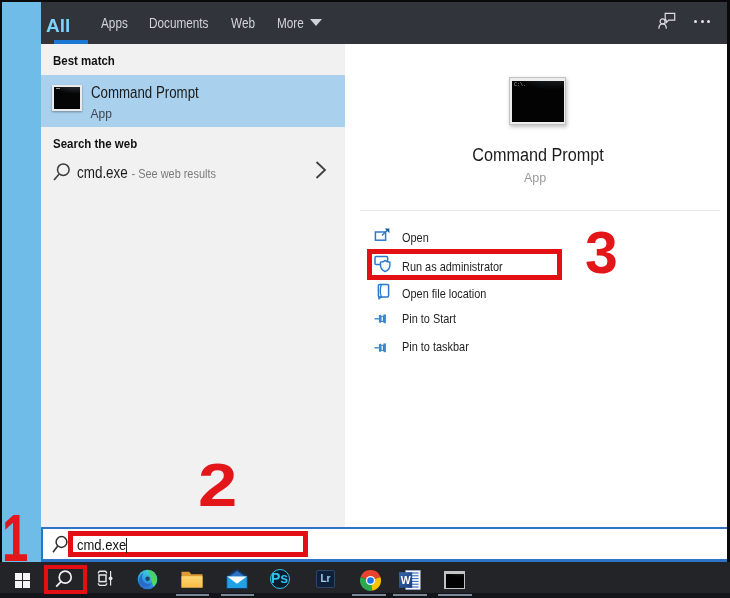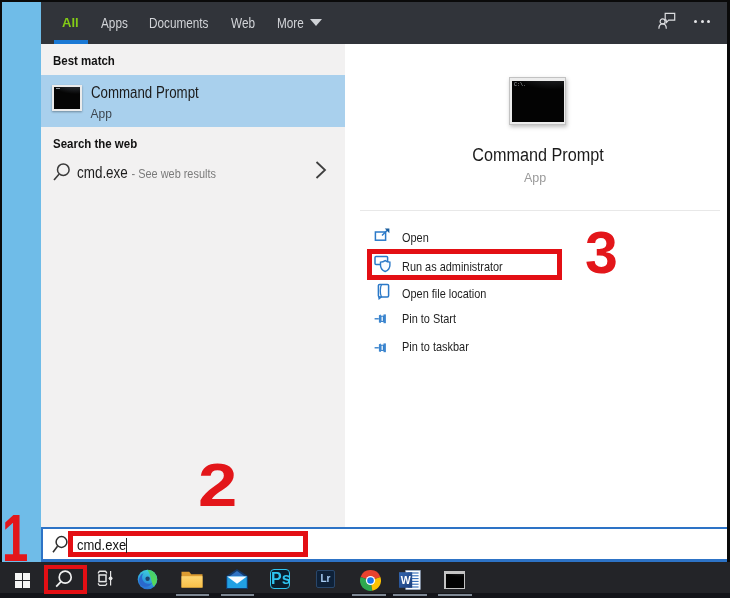--- a/index.html
+++ b/index.html
@@ -11,21 +11,21 @@
   #topbar{left:41px;top:2px;width:686px;height:42px;background:#31343a;}
   #leftlist{left:41px;top:44px;width:304px;height:483px;background:#f2f1f1;}
   #rightpanel{left:345px;top:44px;width:382px;height:483px;background:#ffffff;}
   #searchbar{left:41px;top:527px;width:686px;height:35px;background:#2d73c6;}
   #searchwhite{left:43px;top:529px;width:684px;height:30px;background:#ffffff;}
   #taskbar{left:0px;top:562px;width:730px;height:36px;background:#232428;}
   #taskbottom{left:0px;top:593px;width:730px;height:5px;background:#131419;}
   
   .tab{color:#d2d4d8;font-size:14px;top:15px;}
   .sqz{transform:scaleX(0.84);transform-origin:left top;}
-  #tab-all{color:#84cc16;font-weight:bold;left:62px;font-size:13px;}
+  #tab-all{color:#7dd3fc;font-weight:bold;left:46px;font-size:19px;}
   #tab-underline{left:54px;top:40px;width:34px;height:4px;background:#1a78d4;}
   
   .h-bold{font-weight:bold;font-size:13.5px;color:#121212;}
   #hl-row{left:41px;top:75px;width:304px;height:51.5px;background:#a9d0ed;}
   
   .action{font-size:13px;color:#1f1f1f;left:402px;transform:scaleX(0.84);transform-origin:left top;}
   
   .rednum{color:#e3161a;font-weight:bold;}
   .redbox{border:5px solid #e30f14;}
 </style>
@@ -172,21 +172,21 @@
     </defs>
     <path d="M0.5 1.8 L8.2 1.8 L10.2 4.2 L21.5 4.2 L21.5 17.6 L0.5 17.6 Z" fill="#dd9c31"></path>
     <rect x="0.5" y="6.2" width="21" height="11.4" fill="url(#fg1)"></rect>
   </svg>
   <svg class="abs" style="left:225px;top:568px;" width="24" height="22" viewBox="0 0 24 22">
     <path d="M1 8.2 L12 1 L23 8.2 L23 21 L1 21 Z" fill="#123a6d"></path>
     <path d="M3.2 9.2 L12 3 L20.8 9.2 Z" fill="#2e72c4"></path>
     <rect x="2.2" y="8.2" width="19.6" height="11.8" fill="#21a0e4"></rect>
     <path d="M2.2 8.4 L21.8 8.4 L12 15.8 Z" fill="#f8fbff"></path>
   </svg>
-  <div class="abs" style="left:270px;top:569px;width:20px;height:20px;box-sizing:border-box;background:#0a1d2c;border:1.5px solid #2fc3ef;border-radius:4px;color:#2fc3ef;font-size:16px;font-weight:bold;line-height:17px;">Ps</div>
+  <div class="abs" style="left:270px;top:569px;width:20px;height:20px;box-sizing:border-box;background:#0a1d2c;border:1.5px solid #2fc3ef;border-radius:10px;color:#2fc3ef;font-size:14px;font-weight:bold;line-height:17px;">Ps</div>
   <div class="abs" style="left:316px;top:570px;width:19px;height:18px;box-sizing:border-box;background:#0e2138;border:1px solid #29476b;border-radius:2px;color:#a8cdf4;font-size:10px;font-weight:bold;text-align:center;line-height:16px;">Lr</div>
   <svg class="abs" style="left:359.5px;top:569.5px;" width="21" height="21" viewBox="0 0 21 21">
     <path d="M10.5 10.5 L0.63 6.91 A10.5 10.5 0 0 1 20.37 6.91 Z" fill="#e8432f"></path>
     <path d="M10.5 10.5 L0.63 6.91 A10.5 10.5 0 0 0 12.32 20.84 Z" fill="#2fa84f"></path>
     <path d="M10.5 10.5 L12.32 20.84 A10.5 10.5 0 0 0 20.37 6.91 Z" fill="#fcc202"></path>
     <circle cx="10.5" cy="10.5" r="4.6" fill="#fff"></circle>
     <circle cx="10.5" cy="10.5" r="3.3" fill="#1a73e8"></circle>
   </svg>
   <svg class="abs" style="left:399px;top:570px;" width="22" height="20" viewBox="0 0 22 20">
     <rect x="6.8" y="0.6" width="14.4" height="18.8" fill="#fff" stroke="#a9c0dd" stroke-width="0.7"></rect>

